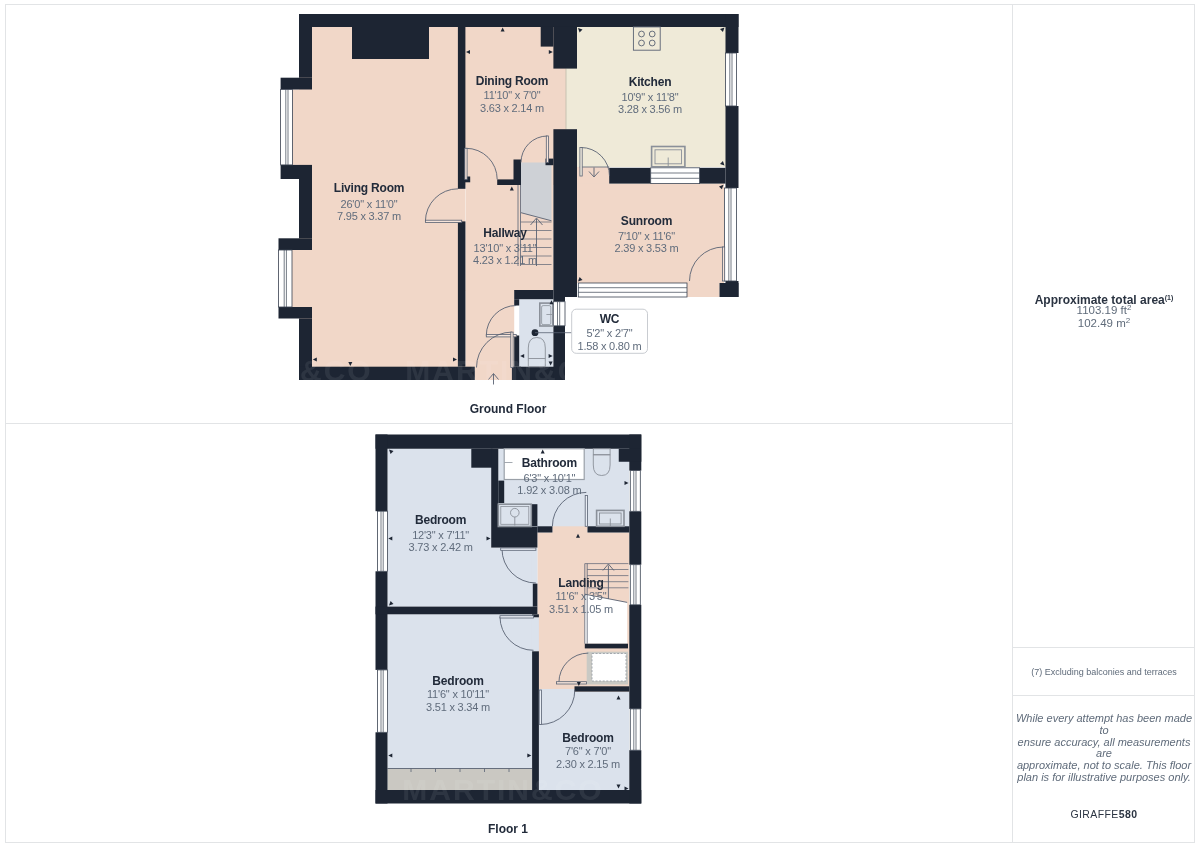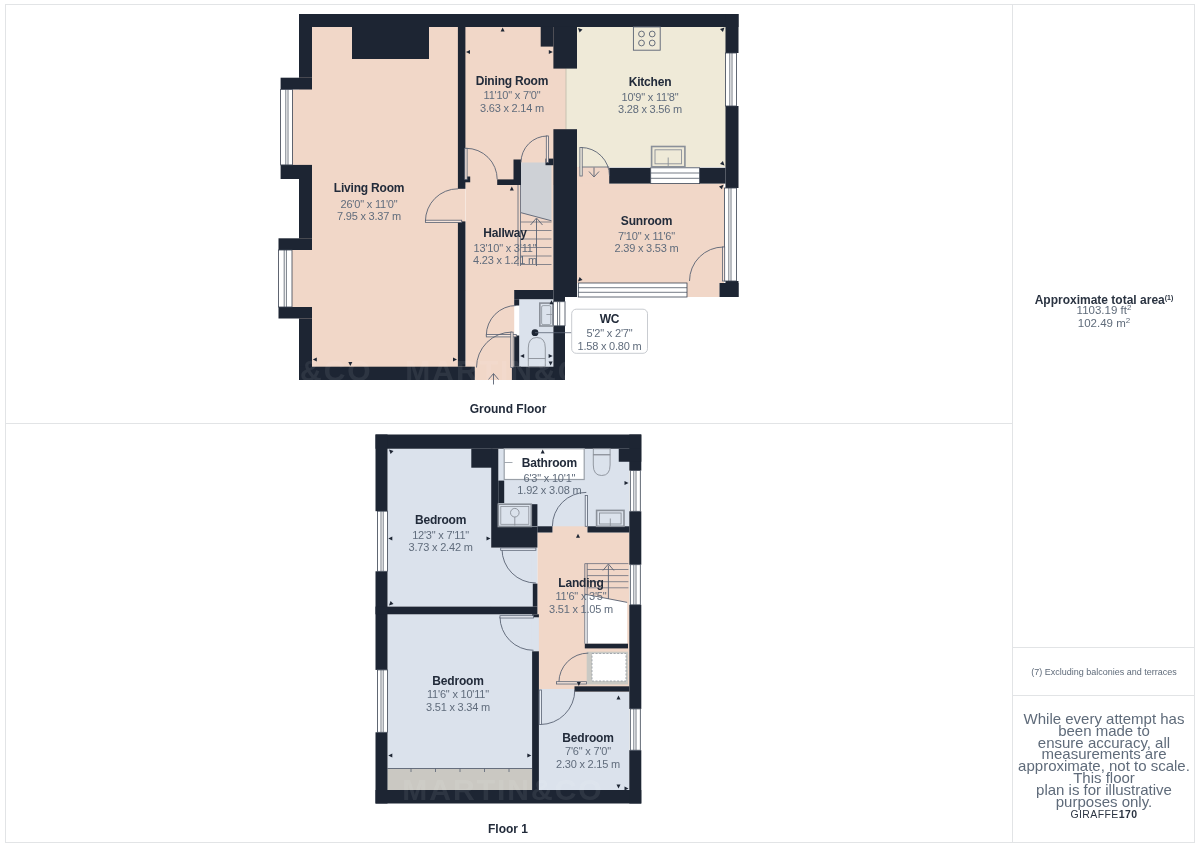--- a/index.html
+++ b/index.html
@@ -497,17 +497,17 @@
 </svg>
 
 <div class="sb" style="top:293px;font-weight:bold;color:#2b3442;font-size:12px;">Approximate total area<span style="font-size:7px;vertical-align:4px;">(1)</span></div>
 
 <div class="sb" style="top:303px;font-size:11.5px;">1103.19 ft<span style="font-size:8px;vertical-align:4px;">2</span></div>
 
 <div class="sb" style="top:316px;font-size:11.5px;">102.49 m<span style="font-size:8px;vertical-align:4px;">2</span></div>
 
 <div class="sb" style="top:667px;font-size:9px;">(7) Excluding balconies and terraces</div>
 
-<div class="sb" style="top:713px;font-size:15px;line-height:11.8px;">While every attempt has been made to<br>ensure accuracy, all measurements are<br>approximate, not to scale. This floor<br>plan is for illustrative purposes only.</div>
-
-
-<div class="sb" style="top:808px;font-size:10.5px;color:#2b3442;letter-spacing:0.4px;">GIRAFFE<b>170</b></div>
+<div class="sb" style="top:713px;font-size:11px;line-height:11.8px;font-style:italic;">While every attempt has been made to<br>ensure accuracy, all measurements are<br>approximate, not to scale. This floor<br>plan is for illustrative purposes only.</div>
+
+
+<div class="sb" style="top:808px;font-size:10.5px;color:#2b3442;letter-spacing:0.4px;">GIRAFFE<b>580</b></div>
 </div>
 
 </body></html>

